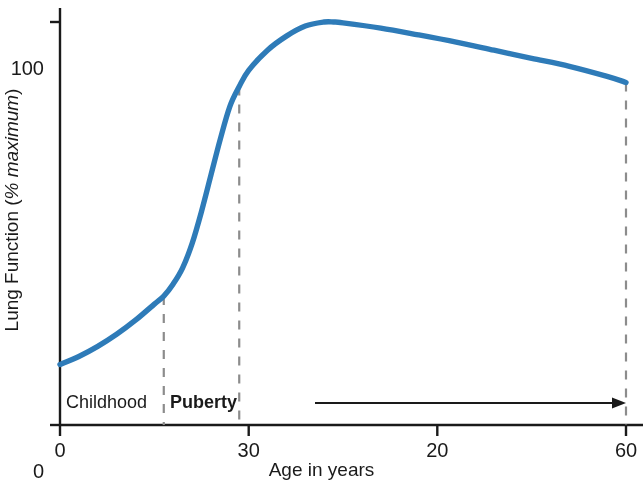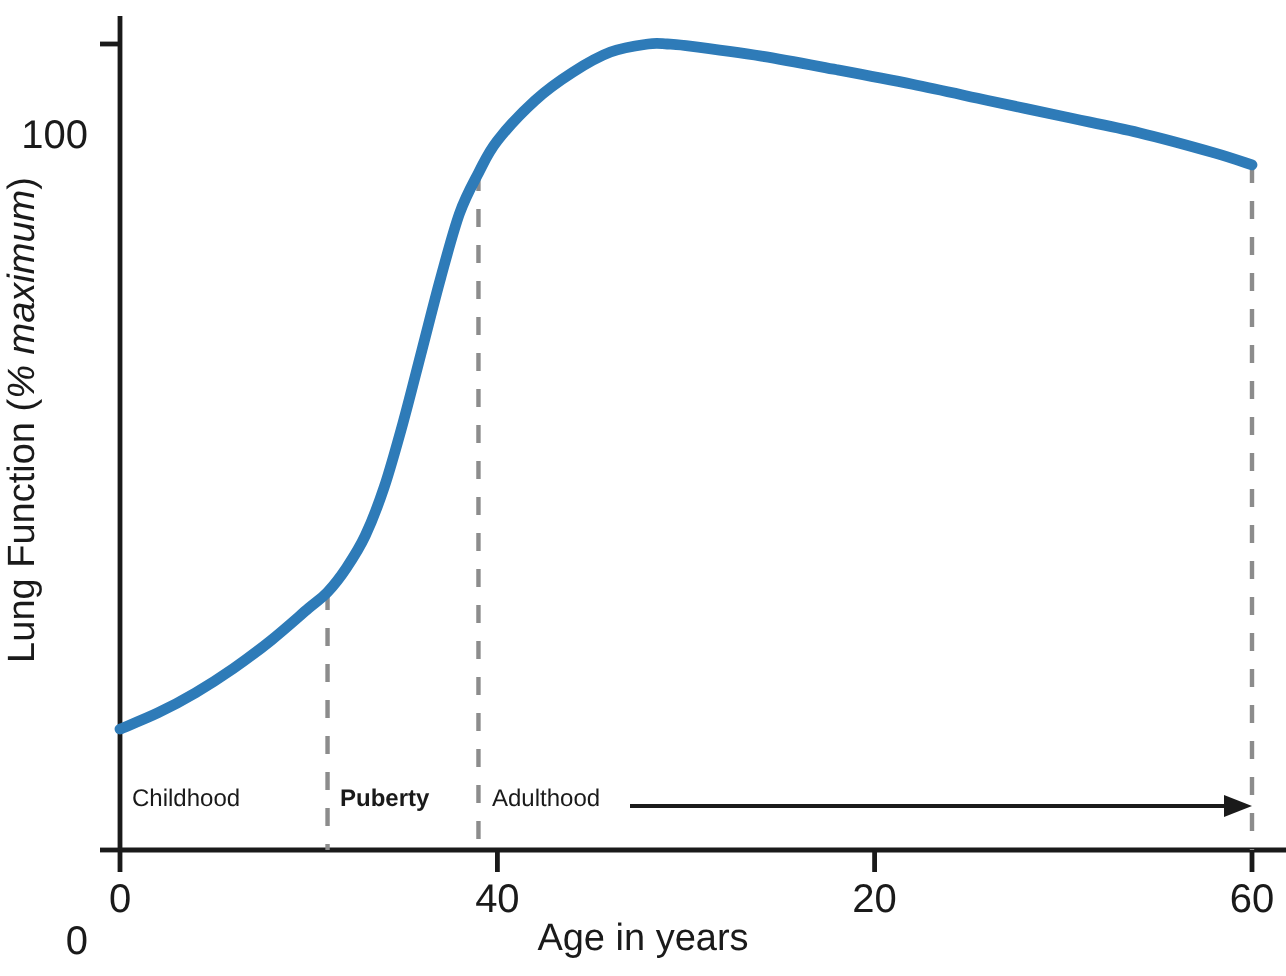--- a/index.html
+++ b/index.html
@@ -65,21 +65,21 @@
   }
   .ytick-label {
     text-align: right;
     margin-top: 48px;
   }
   .xtick-label {
     text-align: center;
   }
   .stage-label {
     position: absolute;
-    font-size: 12px;
+    font-size: 18px;
     color: #1a1a1a;
     white-space: nowrap;
     text-align: center;
   }
 </style>
 </head>
 <body>
 
 <div id="figure">
 
@@ -113,21 +113,20 @@
       <span>Lung Function (</span><span class="ital">% maximum</span><span>)</span>
     </span>
   </div>
 
   <div id="x-axis-title" class="axis-title">Age in years</div>
 
   <div class="tick-label ytick-label" style="left:0px; top:9px; width:44px;">100</div>
   <div class="tick-label ytick-label" style="left:0px; top:412px; width:44px;">0</div>
 
   <div class="tick-label xtick-label" style="left:40px; top:439px; width:40px;">0</div>
-  <div class="tick-label xtick-label" style="left:228.7px; top:439px; width:40px;">40</div>
+  <div class="tick-label xtick-label" style="left:228.7px; top:439px; width:40px;">30</div>
   <div class="tick-label xtick-label" style="left:417.3px; top:439px; width:40px;">20</div>
   <div class="tick-label xtick-label" style="left:606px; top:439px; width:40px;">60</div>
 
   <div class="stage-label" style="left:66px; top:392px;">Childhood</div>
   <div class="stage-label" style="left:170px; top:392px;font-weight:bold;">Puberty</div>
-  <div class="stage-label" style="left:246px; top:392px;">Adulthood</div>
 
 </div>
 
 </body></html>

